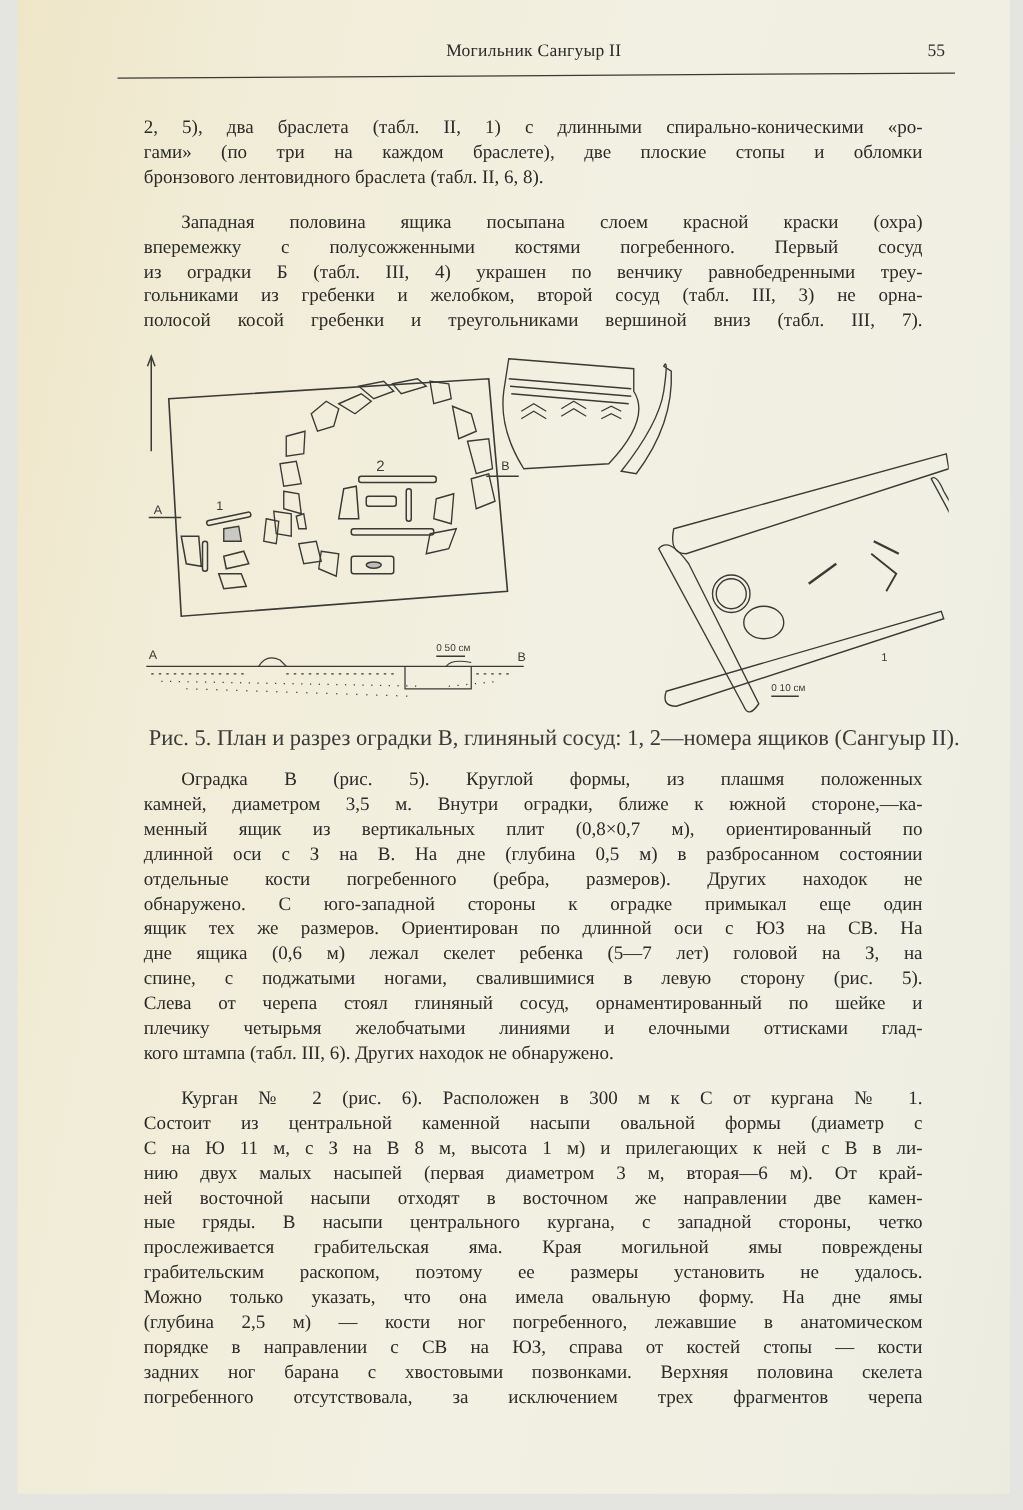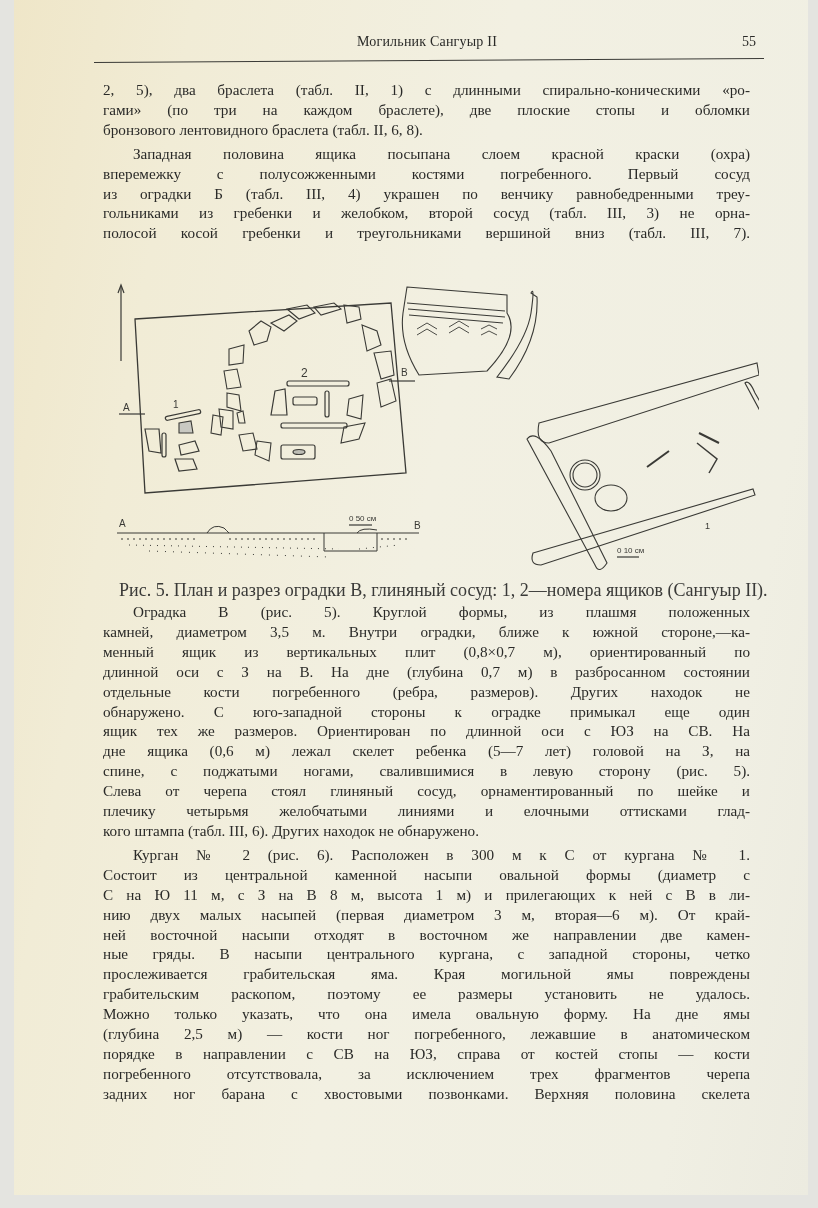--- a/index.html
+++ b/index.html
@@ -20,21 +20,21 @@
   .running-title { position: absolute; left: 0; right: 0; text-align: center; top: 0; letter-spacing: 0.2px; }
   .page-number { position: absolute; right: 4px; top: 0; }
   .head-rule {
     position: absolute; left: 80px; top: 60px; width: 670px; height: 0;
     border-top: 1.6px solid #3a3a36; transform: rotate(-0.35deg);
   }
   .text-block {
     position: absolute; left: 85px; width: 655px;
     font-size: 15.2px; line-height: 19.9px; text-align: justify;
   }
-  .text-block p { margin: 4px; }
+  .text-block p { margin: 16px; }
   .text-block .line { display: block; text-align: justify; text-align-last: justify; white-space: nowrap; }
   .text-block .line.last { text-align-last: left; }
   .indent { padding-left: 30px; }
   .figure { position: absolute; left: 95px; top: 283px; width: 650px; height: 290px; }
   .caption {
     position: absolute; left: 105px; top: 580px; width: 640px;
     font-size: 18px; color: #3a3a38; white-space: nowrap;
   }
 </style>
 </head>
@@ -164,21 +164,21 @@
     </svg>
   </div>
 
   <div class="caption">Рис. 5. План и разрез оградки В, глиняный сосуд: 1, 2—номера ящиков (Сангуыр II).</div>
 
   <div class="text-block" style="top:598px;">
     <p>
       <span class="line indent">Оградка В (рис. 5). Круглой формы, из плашмя положенных</span>
       <span class="line">камней, диаметром 3,5 м. Внутри оградки, ближе к южной стороне,—ка-</span>
       <span class="line">менный ящик из вертикальных плит (0,8×0,7 м), ориентированный по</span>
-      <span class="line">длинной оси с З на В. На дне (глубина 0,7 м) в разбросанном состоянии</span>
+      <span class="line">длинной оси с З на В. На дне (глубина 0,5 м) в разбросанном состоянии</span>
       <span class="line">отдельные кости погребенного (ребра, размеров). Других находок не</span>
       <span class="line">обнаружено. С юго-западной стороны к оградке примыкал еще один</span>
       <span class="line">ящик тех же размеров. Ориентирован по длинной оси с ЮЗ на СВ. На</span>
       <span class="line">дне ящика (0,6 м) лежал скелет ребенка (5—7 лет) головой на З, на</span>
       <span class="line">спине, с поджатыми ногами, свалившимися в левую сторону (рис. 5).</span>
       <span class="line">Слева от черепа стоял глиняный сосуд, орнаментированный по шейке и</span>
       <span class="line">плечику четырьмя желобчатыми линиями и елочными оттисками глад-</span>
       <span class="line last">кого штампа (табл. III, 6). Других находок не обнаружено.</span>
     </p>
     <p>
@@ -186,18 +186,18 @@
       <span class="line">Состоит из центральной каменной насыпи овальной формы (диаметр с</span>
       <span class="line">С на Ю 11 м, с З на В 8 м, высота 1 м) и прилегающих к ней с В в ли-</span>
       <span class="line">нию двух малых насыпей (первая диаметром 3 м, вторая—6 м). От край-</span>
       <span class="line">ней восточной насыпи отходят в восточном же направлении две камен-</span>
       <span class="line">ные гряды. В насыпи центрального кургана, с западной стороны, четко</span>
       <span class="line">прослеживается грабительская яма. Края могильной ямы повреждены</span>
       <span class="line">грабительским раскопом, поэтому ее размеры установить не удалось.</span>
       <span class="line">Можно только указать, что она имела овальную форму. На дне ямы</span>
       <span class="line">(глубина 2,5 м) — кости ног погребенного, лежавшие в анатомическом</span>
       <span class="line">порядке в направлении с СВ на ЮЗ, справа от костей стопы — кости</span>
+      <span class="line">задних ног барана с хвостовыми позвонками. Верхняя половина скелета</span>
       <span class="line">погребенного отсутствовала, за исключением трех фрагментов черепа</span>
-      <span class="line">задних ног барана с хвостовыми позвонками. Верхняя половина скелета</span>
     </p>
   </div>
 
 </div>
 
 </body></html>

